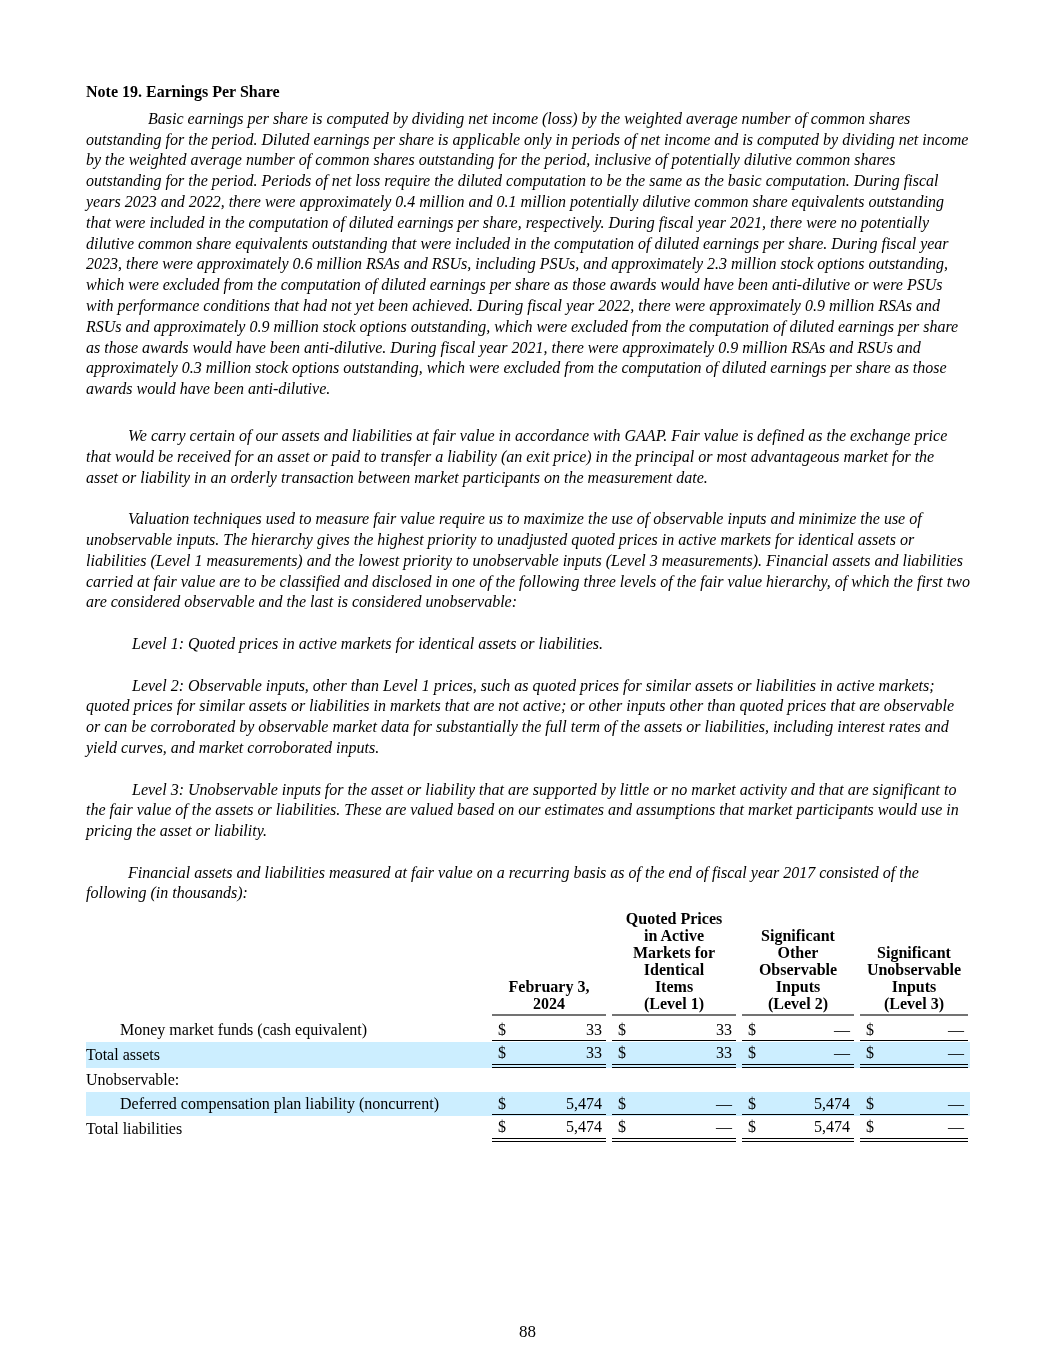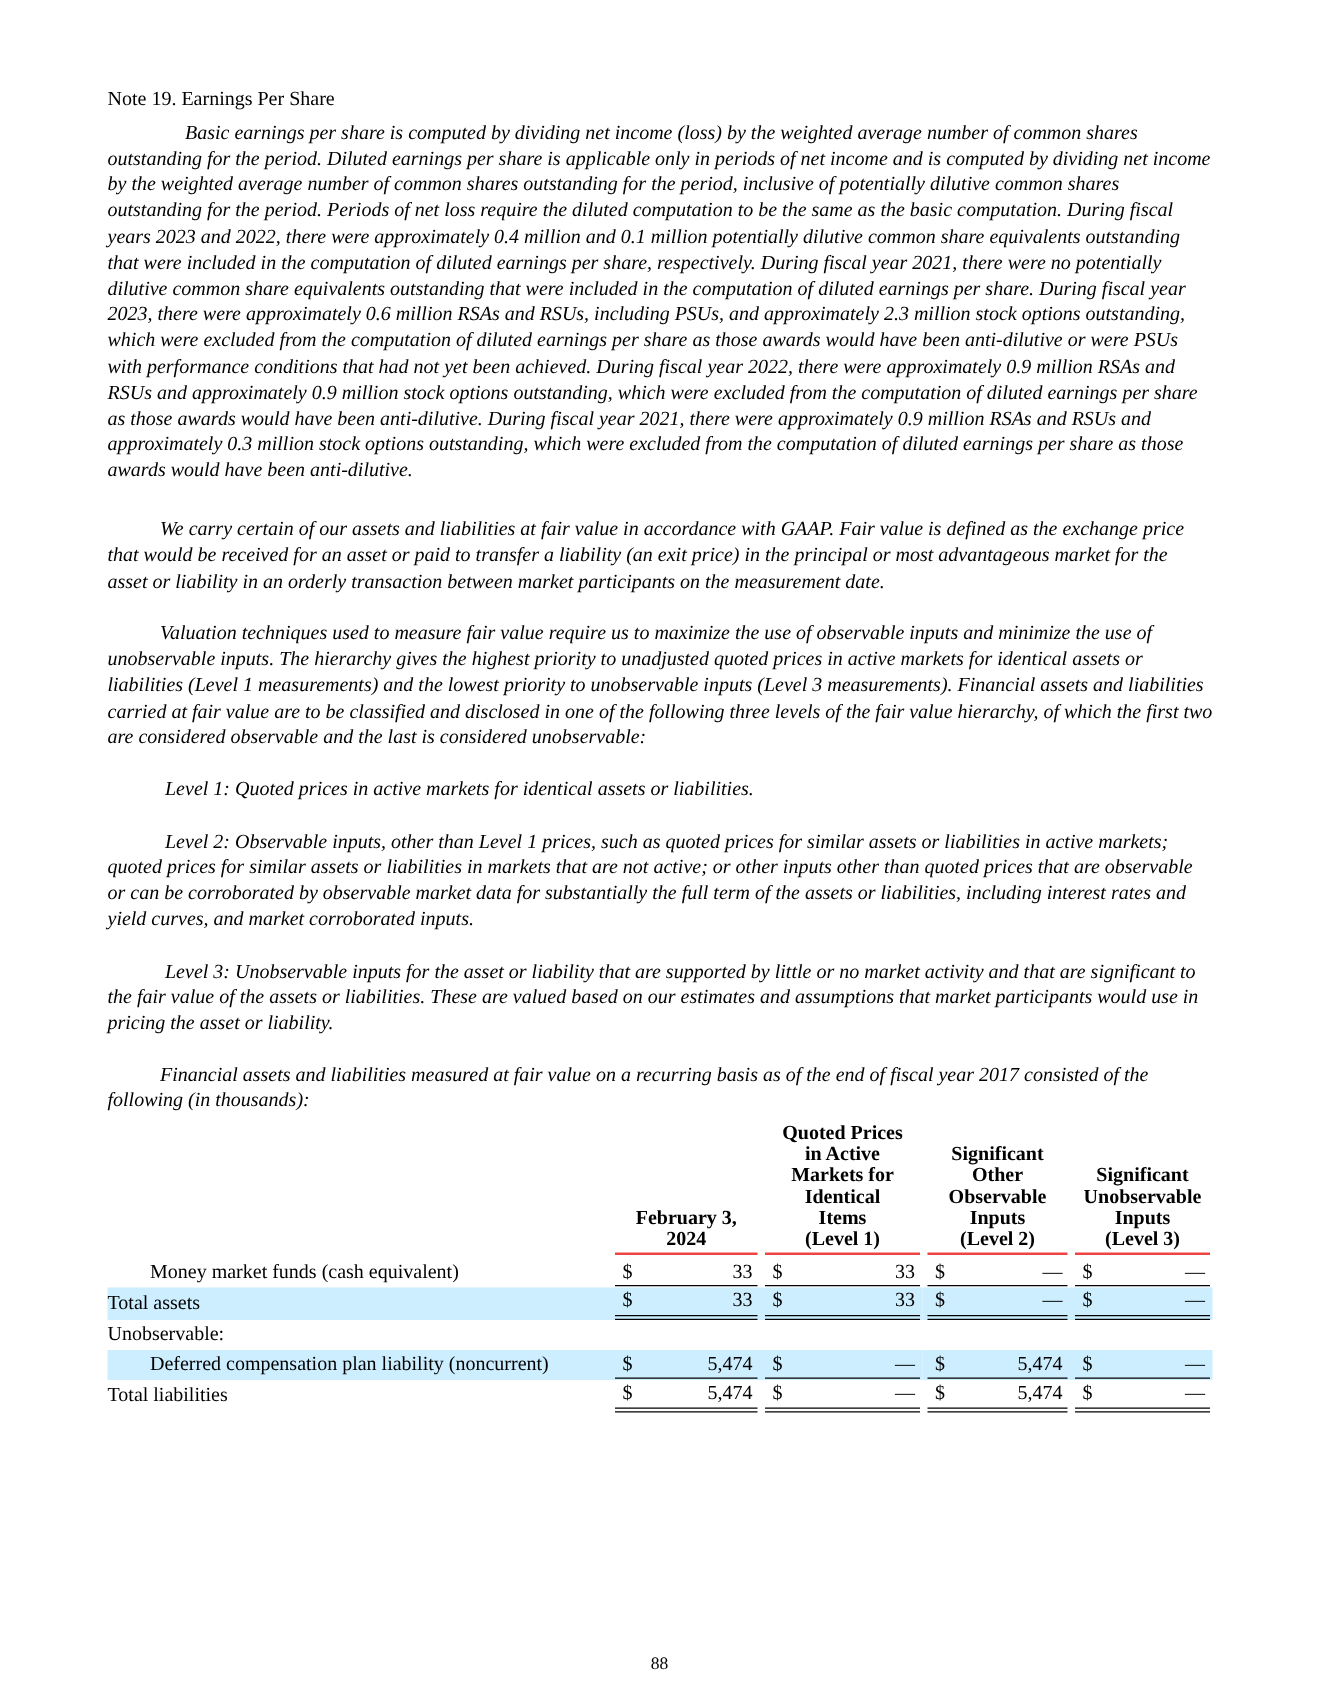--- a/index.html
+++ b/index.html
@@ -6,21 +6,21 @@
     body {
       width: 1055px;
       height: 1365px;
       position: relative;
       font-family: "Liberation Serif", "DejaVu Serif", serif;
       color: #000;
       font-size: 16px;
       line-height: 20.8px;
     }
     .page { position: absolute; left: 86px; top: 70px; width: 884px; }
-    .heading { font-weight: normal; margin: 0 0 6px 0; }
+    .heading { font-weight: bold; margin: 12px 0 6px 0; }
     p { margin: 0; font-style: italic; }
     .indent-lg { text-indent: 62px; }
     .indent { text-indent: 42px; }
     .indent-lvl { text-indent: 46px; }
     .gap { height: 20.8px; }
 
     table.fv {
       border-collapse: separate;
       border-spacing: 0;
       width: 884px;
@@ -29,21 +29,21 @@
     }
     table.fv th {
       font-weight: bold;
       text-align: center;
       vertical-align: bottom;
       line-height: 17px;
       padding: 0 0 2px 0;
     }
     table.fv th .hdr {
       display: block;
-      border-bottom: 2px solid #ef4444;
+      border-bottom: 2px solid #737373;
       padding-bottom: 2px;
       margin: 0 2px 0 4px;
     }
     table.fv td { padding: 0; height: 24px; vertical-align: middle; }
     tr.shade td { background: #cceeff; }
     td.label { padding-left: 4px; }
     td.label.sub { padding-left: 34px; }
     .cell {
       display: flex;
       justify-content: space-between;
@@ -52,21 +52,21 @@
       height: 21px;
       line-height: 21px;
     }
     .cell.single { border-bottom: 1.5px solid #000; }
     .cell.double { border-bottom: 4px double #000; height: 22px; }
     .page-num {
       position: absolute;
       left: 0; width: 1055px;
       top: 1322px;
       text-align: center;
-      font-size: 14px;
+      font-size: 17px;
     }
   </style>
 </head>
 <body>
 
 <div class="page">
   <div class="heading">Note 19. Earnings Per Share</div>
   <p class="indent-lg">Basic earnings per share is computed by dividing net income (loss) by the weighted average number of common shares outstanding for the period. Diluted earnings per share is applicable only in periods of net income and is computed by dividing net income by the weighted average number of common shares outstanding for the period, inclusive of potentially dilutive common shares outstanding for the period. Periods of net loss require the diluted computation to be the same as the basic computation. During fiscal years 2023 and 2022, there were approximately 0.4 million and 0.1 million potentially dilutive common share equivalents outstanding that were included in the computation of diluted earnings per share, respectively. During fiscal year 2021, there were no potentially dilutive common share equivalents outstanding that were included in the computation of diluted earnings per share. During fiscal year 2023, there were approximately 0.6 million RSAs and RSUs, including PSUs, and approximately 2.3 million stock options outstanding, which were excluded from the computation of diluted earnings per share as those awards would have been anti-dilutive or were PSUs with performance conditions that had not yet been achieved. During fiscal year 2022, there were approximately 0.9 million RSAs and RSUs and approximately 0.9 million stock options outstanding, which were excluded from the computation of diluted earnings per share as those awards would have been anti-dilutive. During fiscal year 2021, there were approximately 0.9 million RSAs and RSUs and approximately 0.3 million stock options outstanding, which were excluded from the computation of diluted earnings per share as those awards would have been anti-dilutive.</p>
 
   <div class="gap" style="height:26px"></div>

